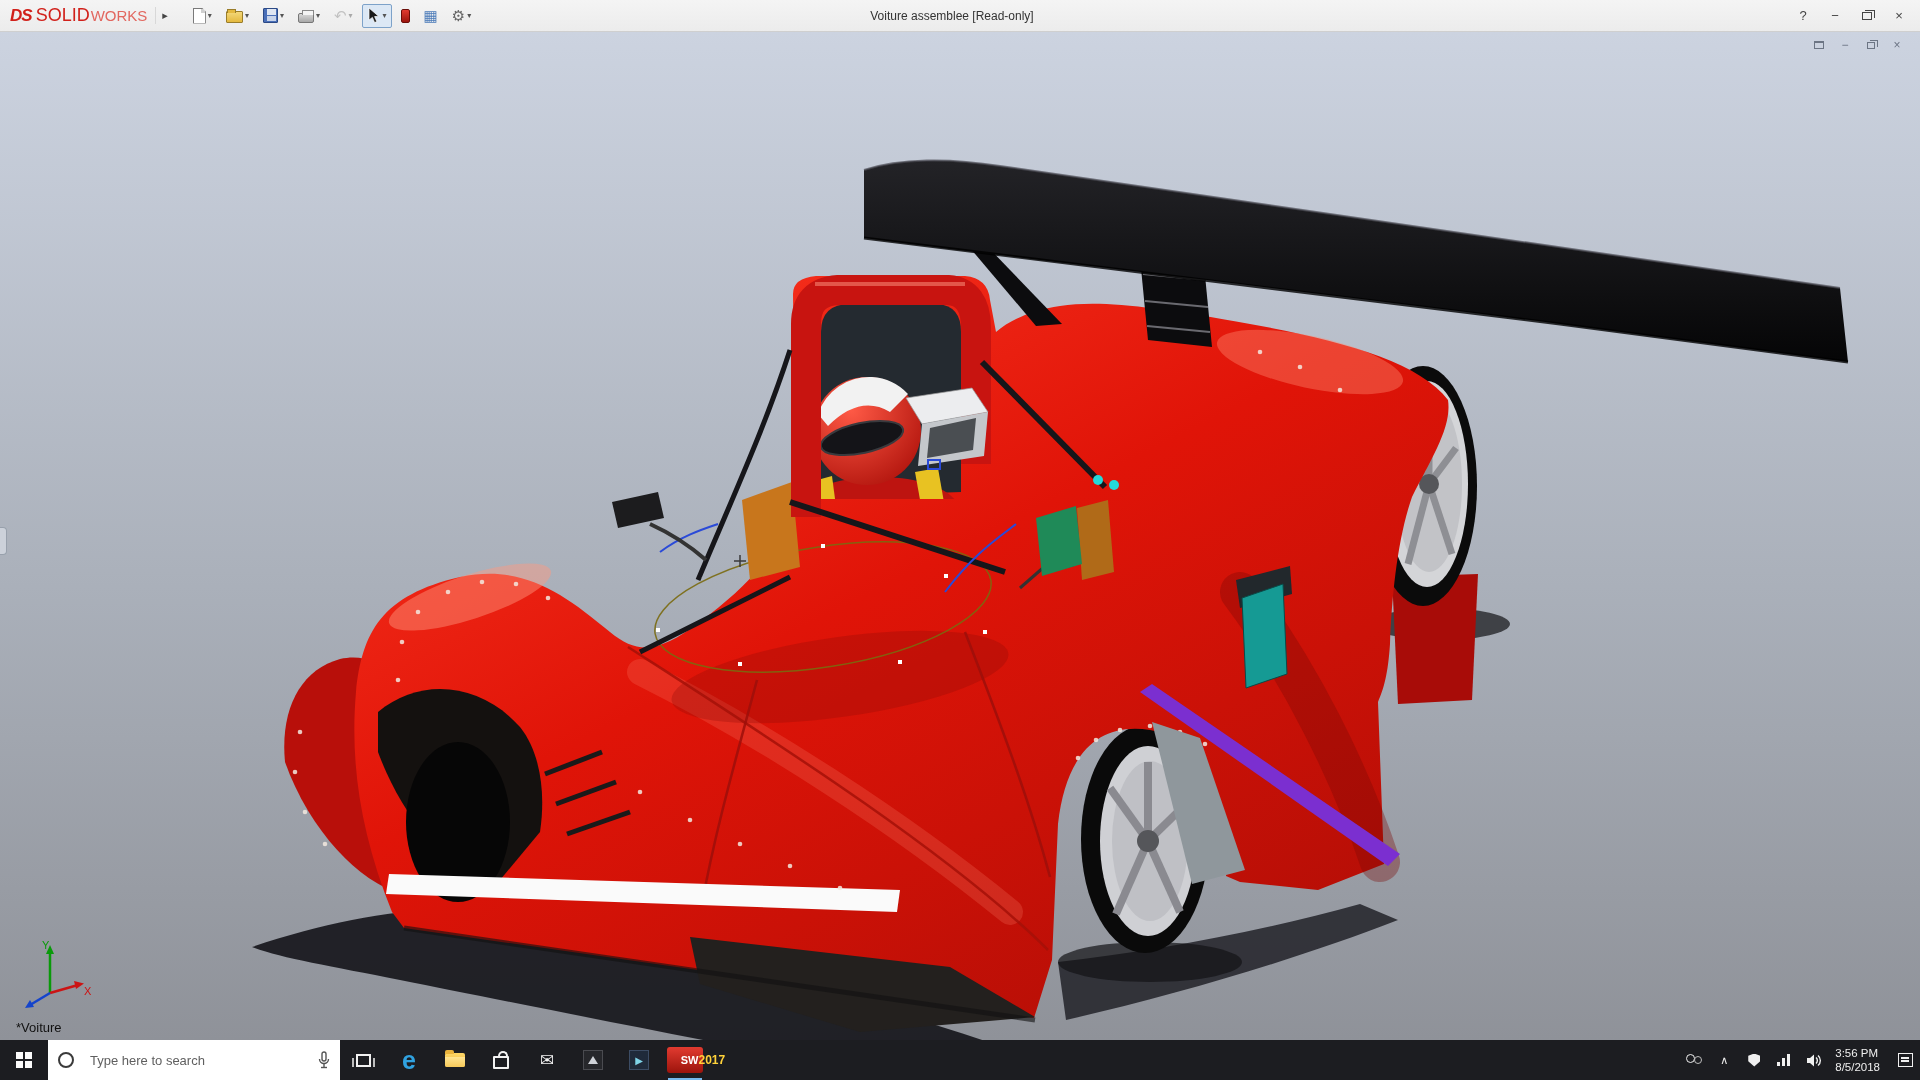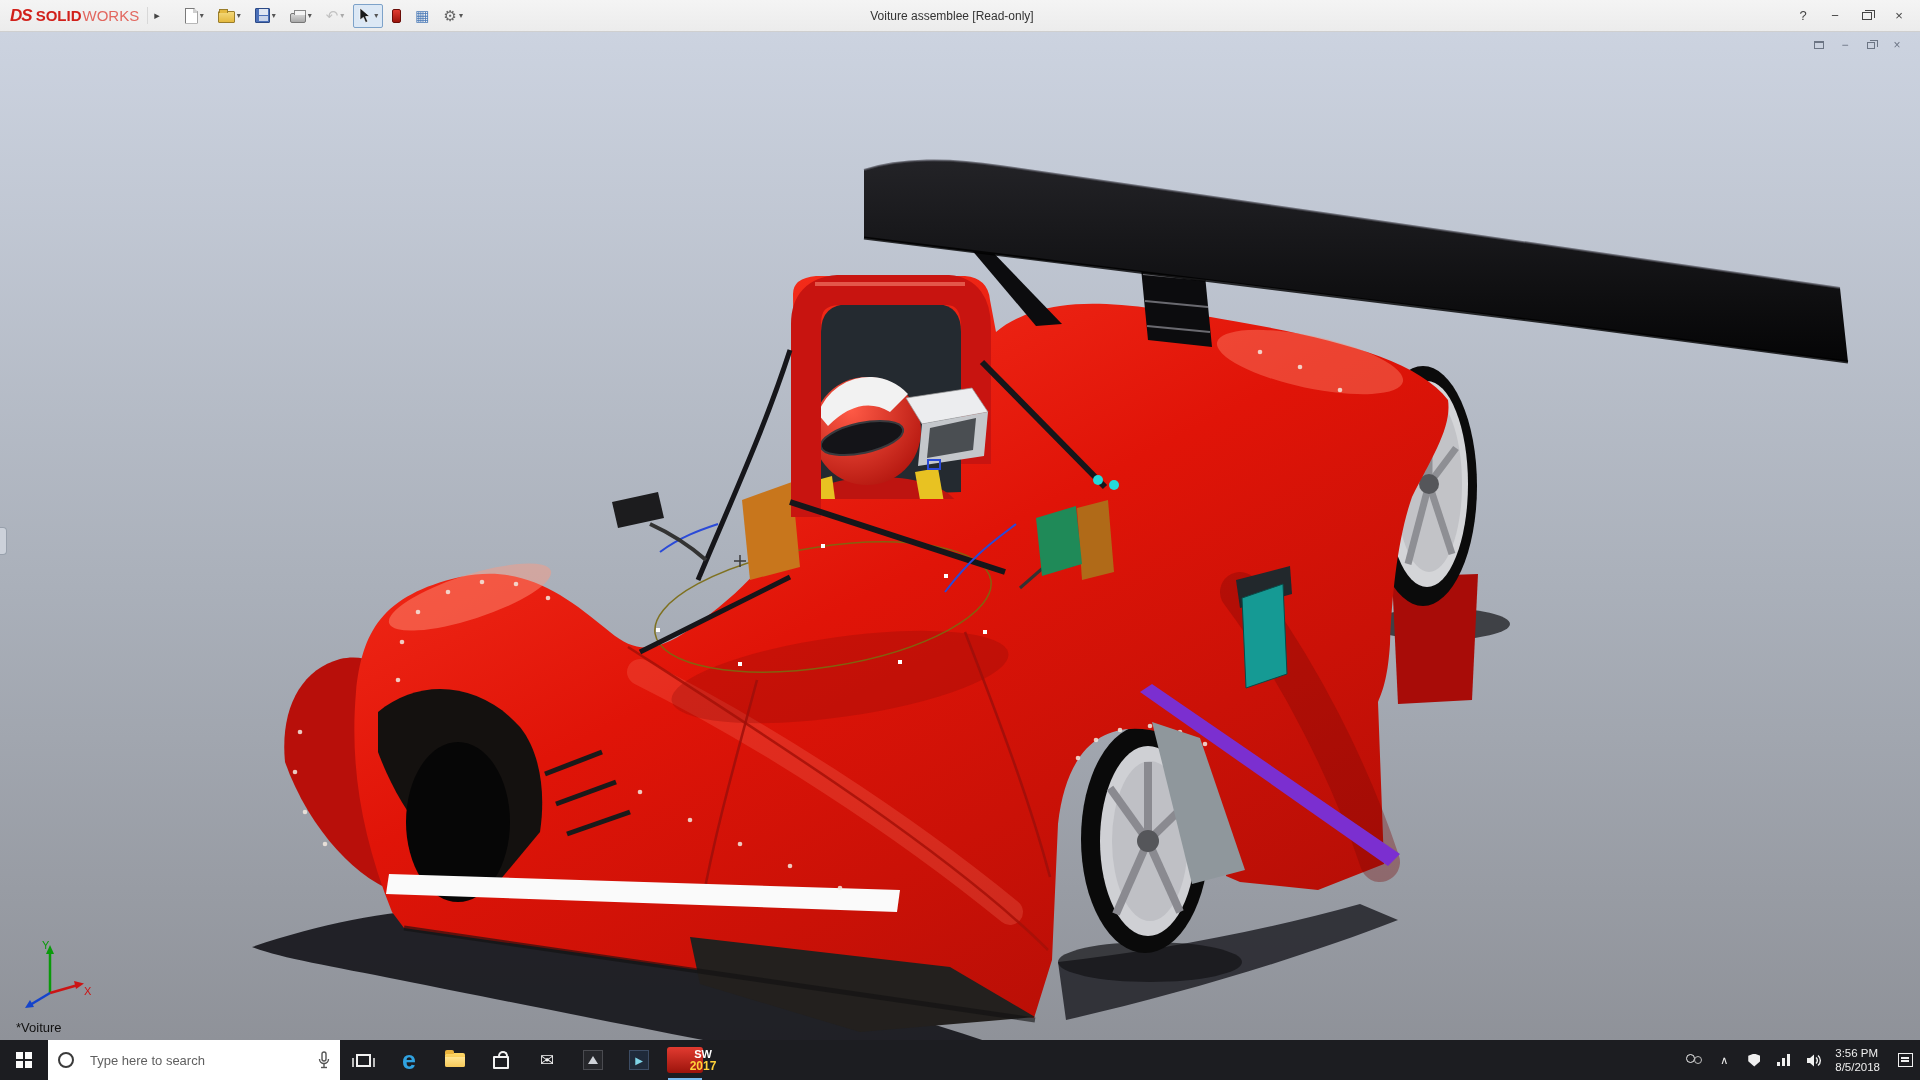--- a/index.html
+++ b/index.html
@@ -8,21 +8,21 @@
   .app { width:1920px; height:1080px; display:flex; flex-direction:column; }
 
   
   .titlebar {
     height:32px; background:linear-gradient(#f4f4f4,#ececec);
     border-bottom:1px solid #cfcfcf; display:flex; align-items:center;
     position:relative; flex:0 0 32px; padding:0 6px;
   }
   .brand { display:flex; align-items:center; gap:4px; padding:0 8px 0 4px; }
   .brand .mark { color:#d1201a; font-weight:bold; font-style:italic; font-size:17px; letter-spacing:-1px; }
-  .brand .solid { color:#d1201a; font-weight:bold; font-size:15px; letter-spacing:0; }
+  .brand .solid { color:#d1201a; font-weight:normal; font-size:18px; letter-spacing:0; }
   .brand .works { color:#e2675f; font-weight:normal; font-size:15px; margin-left:-3px; }
   .flyout { color:#444; font-size:11px; padding:2px 6px; border-left:1px solid #d8d8d8; cursor:pointer; }
   .tools { display:flex; align-items:center; gap:4px; margin-left:14px; }
   .tb-btn { display:flex; align-items:center; gap:2px; padding:3px 4px; border:1px solid transparent; border-radius:2px; cursor:pointer; }
   .tb-btn.selected { border-color:#7da2c9; background:#dce8f5; }
   .tb-btn.disabled { opacity:.45; }
   .caret { font-size:8px; color:#555; }
 
   
   .ic { display:inline-block; position:relative; }
@@ -86,21 +86,21 @@
   .ic-folder { width:20px; height:14px; background:linear-gradient(#ffd867,#eab33c); border-radius:2px; position:relative; }
   .ic-folder::before { content:""; position:absolute; top:-3px; left:0; width:9px; height:4px; background:#eab33c; border-radius:2px 2px 0 0; }
   .ic-folder::after { content:""; position:absolute; left:0; bottom:0; width:20px; height:10px; background:linear-gradient(#ffe491,#f7c95a); border-radius:0 0 2px 2px; }
   .ic-bag { width:16px; height:13px; border:2px solid #f2f2f2; border-radius:1px; position:relative; margin-top:5px; }
   .ic-bag::before { content:""; position:absolute; left:3px; top:-7px; width:6px; height:5px; border:2px solid #f2f2f2; border-bottom:none; border-radius:5px 5px 0 0; }
   .ic-mail { color:#f2f2f2; font-size:17px; }
   .ic-photos { width:20px; height:20px; background:#26272b; border:1px solid #4a4b50; display:flex; align-items:center; justify-content:center; }
   .ic-photos i { width:0; height:0; border-left:5px solid transparent; border-right:5px solid transparent; border-bottom:8px solid #cfd2d8; }
   .ic-player { width:20px; height:20px; background:#1f2a3a; border:1px solid #3c4c64; display:flex; align-items:center; justify-content:center; color:#7fd4e8; font-size:10px; }
   .ic-sw { width:24px; height:26px; background:linear-gradient(#e23b30,#9c140c); border-radius:3px;
-    display:flex; flex-direction:column; align-items:center; justify-content:center; line-height:1;padding-left:36px; }
+    display:flex; flex-direction:row; align-items:center; justify-content:center; line-height:1;padding-left:36px; }
   .ic-sw .sw-top { color:#fff; font-weight:bold; font-size:11px; }
   .ic-sw .sw-bot { color:#ffd23a; font-size:12px; font-weight:bold; }
   .tb-app.active::after { content:""; position:absolute; left:6px; right:6px; bottom:0; height:2px; background:#76b9ed; }
 
   .tray { margin-left:auto; display:flex; align-items:center; }
   .tray-ic { width:30px; height:40px; display:flex; align-items:center; justify-content:center; cursor:pointer; color:#f0f0f0; }
   .chev { font-size:11px; color:#f0f0f0; }
   .ic-people { width:18px; height:12px; position:relative; }
   .ic-people::before { content:""; position:absolute; left:1px; top:0; width:7px; height:7px; border:1.5px solid #f0f0f0; border-radius:50%; }
   .ic-people::after { content:""; position:absolute; right:1px; top:2px; width:6px; height:6px; border:1.5px solid #bdbdbd; border-radius:50%; }

